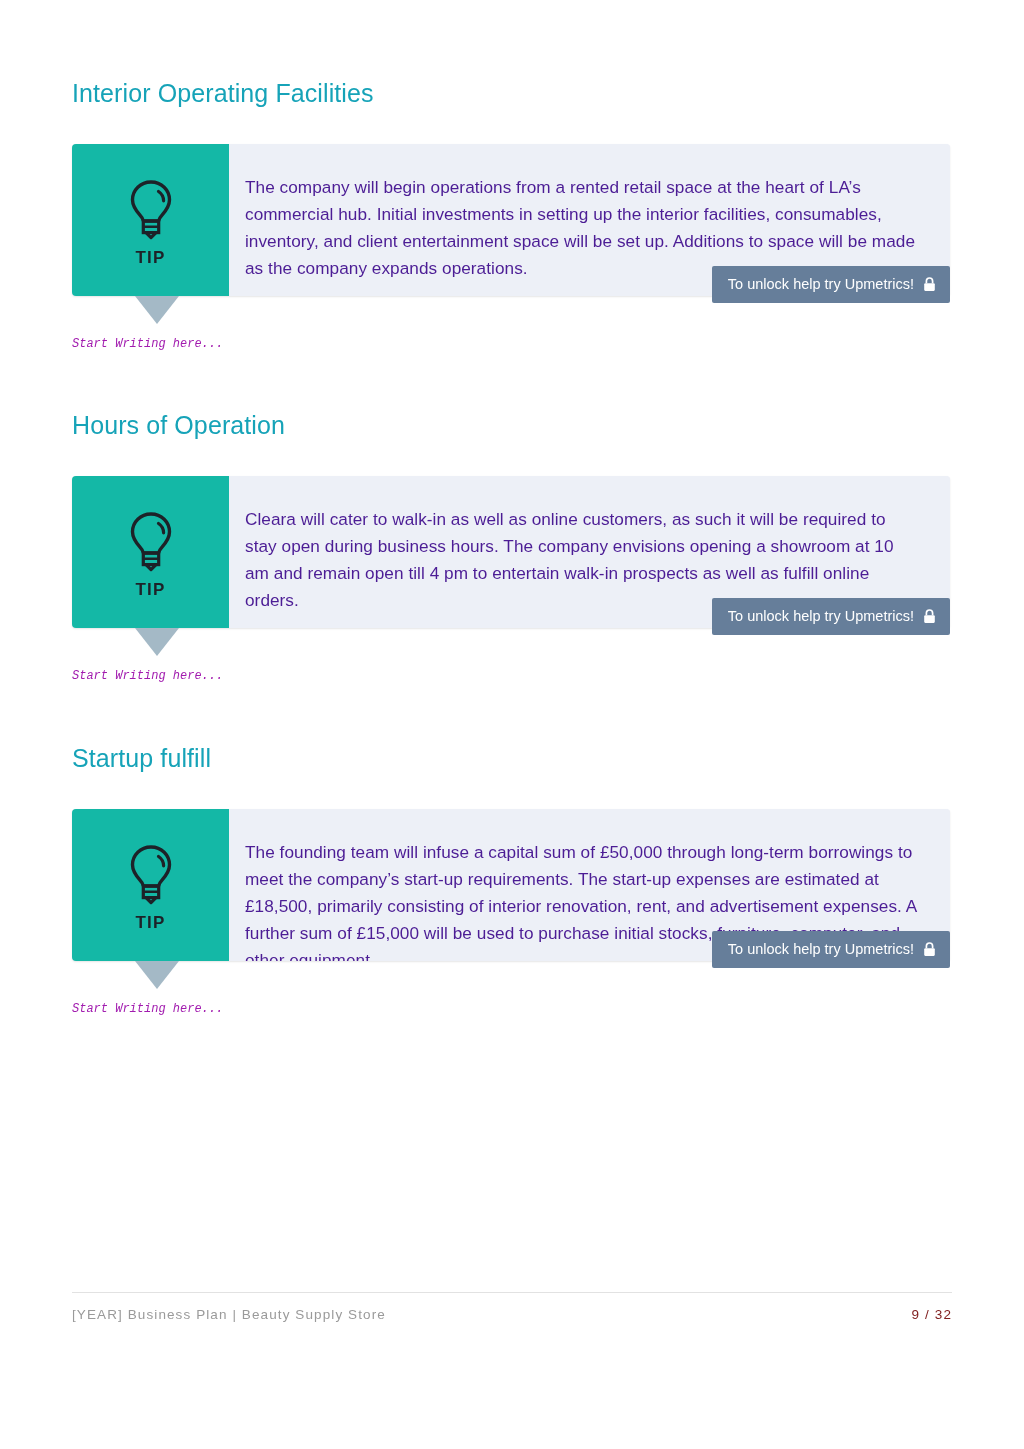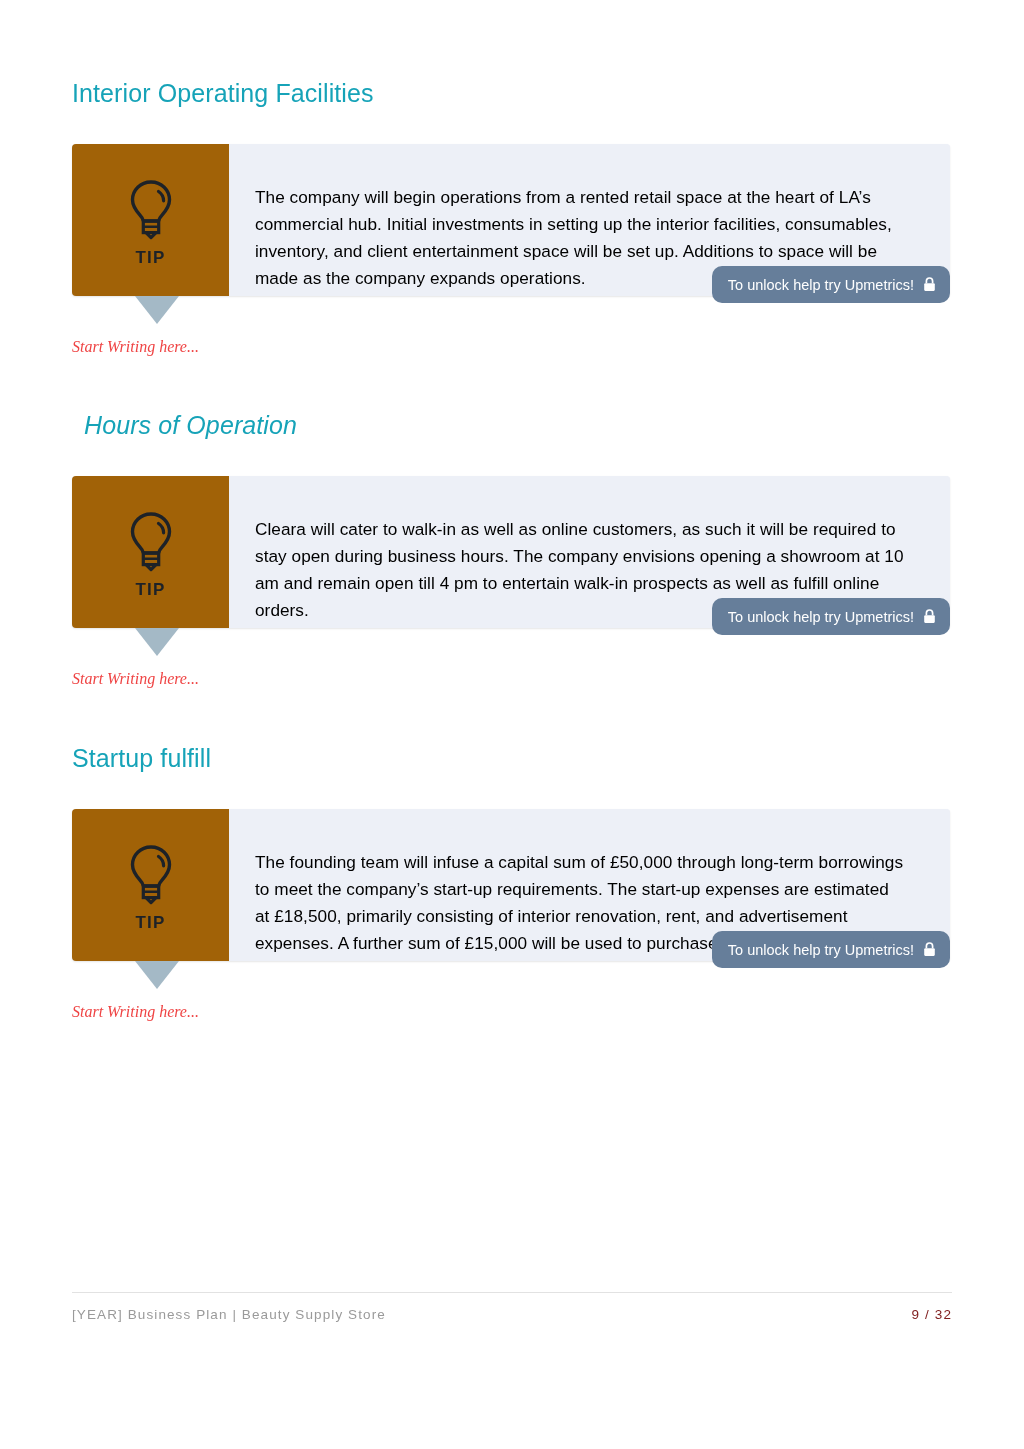--- a/index.html
+++ b/index.html
@@ -53,21 +53,21 @@
     align-items: stretch;
     border-radius: 4px;
     overflow: hidden;
     box-shadow: 0 1px 2px rgba(0,0,0,0.10);
     background: #edf0f7;
   }
 
   .tip-icon-panel {
     flex: 0 0 157px;
     width: 157px;
-    background: #a16207;
+    background: #14b8a6;
     display: flex;
     flex-direction: column;
     align-items: center;
     justify-content: center;
     position: relative;
     padding-top: 6px;
   }
 
   .bulb-svg {
     display: block;
@@ -84,22 +84,22 @@
 
   .tip-text-panel {
     flex: 1 1 auto;
     background: #edf0f7;
     padding: 26px 28px 18px 12px;
     overflow: hidden;
     position: relative;
   }
 
   .tip-text {
-    margin: 14px;
-    color: #000000;
+    margin: 4px;
+    color: #4c1d95;
     font-size: 17.2px;
     line-height: 27px;
     font-family: "Liberation Sans", sans-serif;
     letter-spacing: 0.05px;
   }
 
   
   .tip-pointer {
     position: absolute;
     left: 63px;
@@ -107,46 +107,46 @@
     height: 0;
     border-left: 22px solid transparent;
     border-right: 22px solid transparent;
     border-top: 28px solid #a4b9c6;
   }
 
   
   .unlock-badge {
     position: absolute;
     display: flex;
-    align-items: flex-end;
+    align-items: flex-start;
     gap: 9px;
     background: #667e9a;
     color: #ffffff;
     font-size: 14.5px;
     line-height: 1;
     padding: 11px 14px 11px 16px;
-    border-radius: 10px;
+    border-radius: 2px;
     white-space: nowrap;
     font-family: "Liberation Sans", sans-serif;
   }
   .lock-icon {
     display: inline-block;
     width: 13px;
     height: 15px;
     position: relative;
     flex: 0 0 auto;
   }
 
   
   .start-writing {
-    color: #ef4444;
+    color: #a21caf;
     font-style: italic;
-    font-size: 16px;
+    font-size: 12px;
     line-height: 1.2;
-    font-family: Liberation Serif, serif;
+    font-family: Liberation Mono, monospace;
   }
 
   
   .footer {
     position: absolute;
     left: 72px;
     right: 72px;
     bottom: 22px;
     border-top: 1px solid #e2e2e2;
     padding-top: 14px;
@@ -201,21 +201,21 @@
           <svg width="13" height="15" viewBox="0 0 13 15" fill="none">
             <path d="M3.4 6.2 V4.1 C3.4 2.4 4.8 1 6.5 1 C8.2 1 9.6 2.4 9.6 4.1 V6.2" stroke="#ffffff" stroke-width="1.7" fill="none"></path>
             <rect x="1.2" y="6.2" width="10.6" height="7.7" rx="1.1" fill="#ffffff"></rect>
           </svg>
         </span>
       </div>
     </div>
 
     <div class="start-writing" style="position:absolute;left:0;top:337px;">Start Writing here...</div>
 
-    <h2 class="section-heading" style="position:absolute;left:12px;top:410px;font-style:italic;">Hours of Operation</h2>
+    <h2 class="section-heading" style="position:absolute;left:0;top:410px;">Hours of Operation</h2>
 
     <div class="tip-block" style="position:absolute;left:0;top:476px;">
       <div class="tip-card" style="height:152px;">
         <div class="tip-icon-panel">
           <span>
             <svg class="bulb-svg" width="52" height="64" viewBox="0 0 52 64" fill="none">
               <path d="M26 4 C15.5 4 7.5 12 7.5 21.8 C7.5 28.4 11 32.6 14.6 36.6 C16.6 38.8 18 40.6 18.4 43 L33.6 43 C34 40.6 35.4 38.8 37.4 36.6 C41 32.6 44.5 28.4 44.5 21.8 C44.5 12 36.5 4 26 4 Z" stroke="#1d2228" stroke-width="3.4" stroke-linejoin="round"></path>
               <path d="M33.5 13.5 C36.6 15.6 38.6 19 38.6 22.8" stroke="#1d2228" stroke-width="3.2" stroke-linecap="round" fill="none"></path>
               <rect x="18.3" y="43" width="15.4" height="11.6" stroke="#1d2228" stroke-width="3.2"></rect>
               <line x1="18.3" y1="48.8" x2="33.7" y2="48.8" stroke="#1d2228" stroke-width="2.6"></line>

